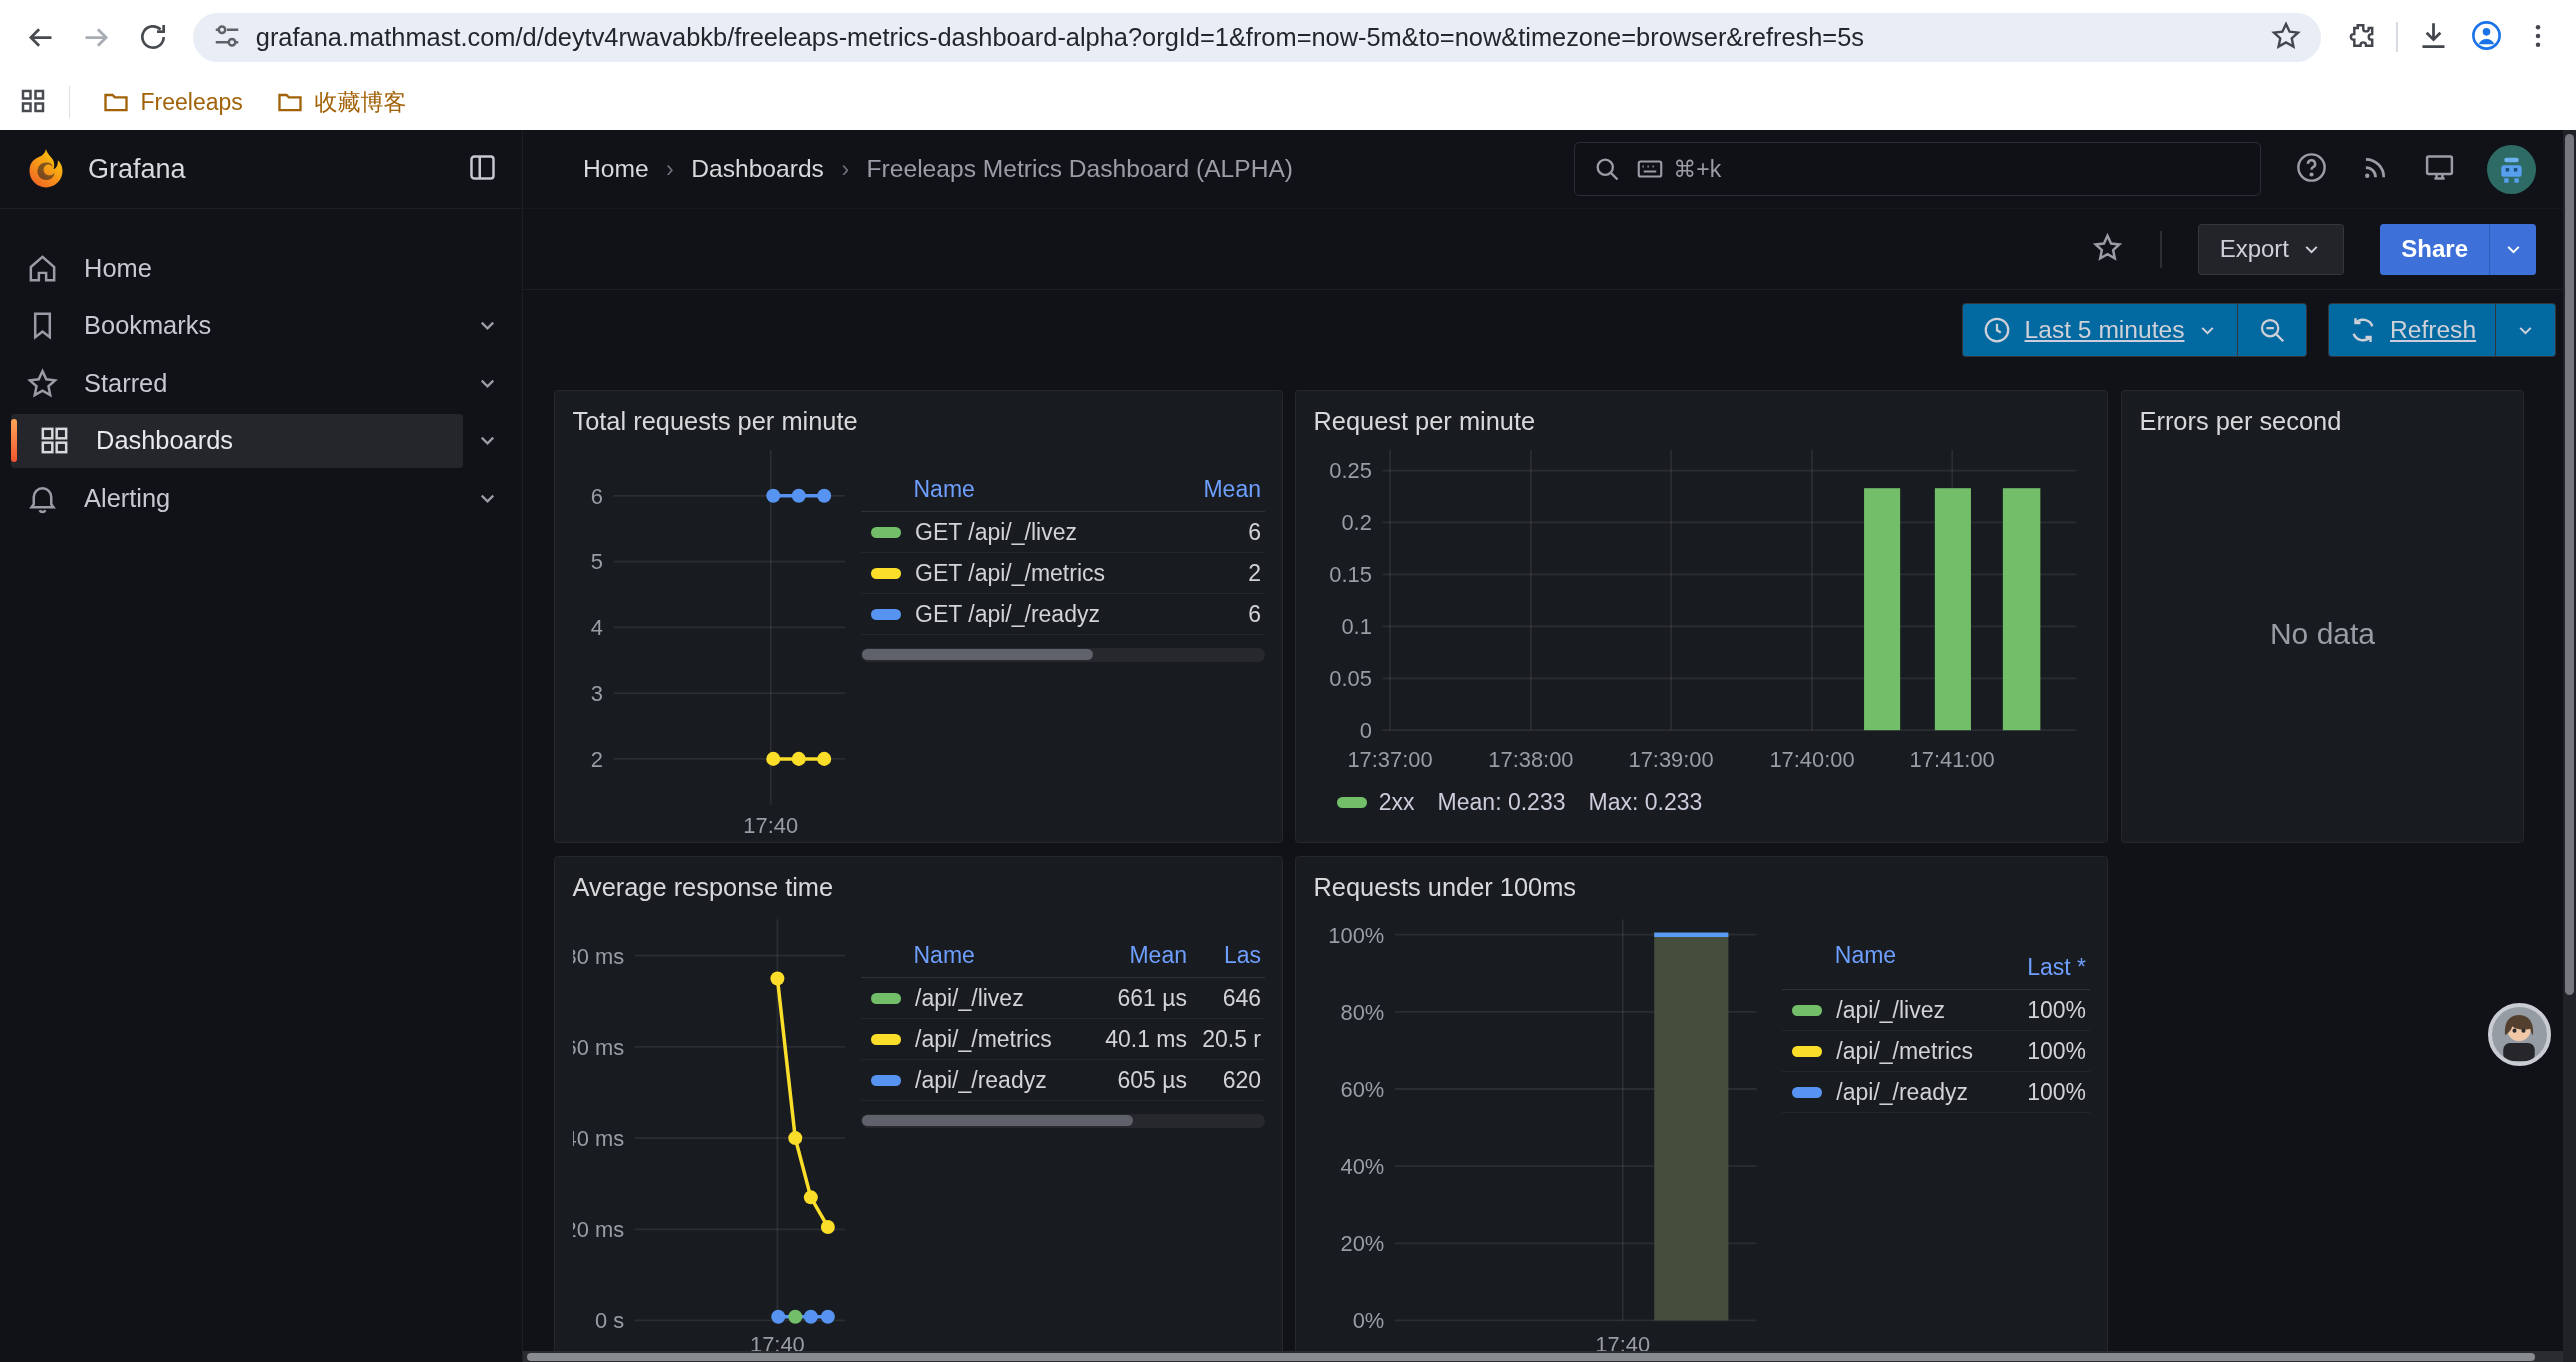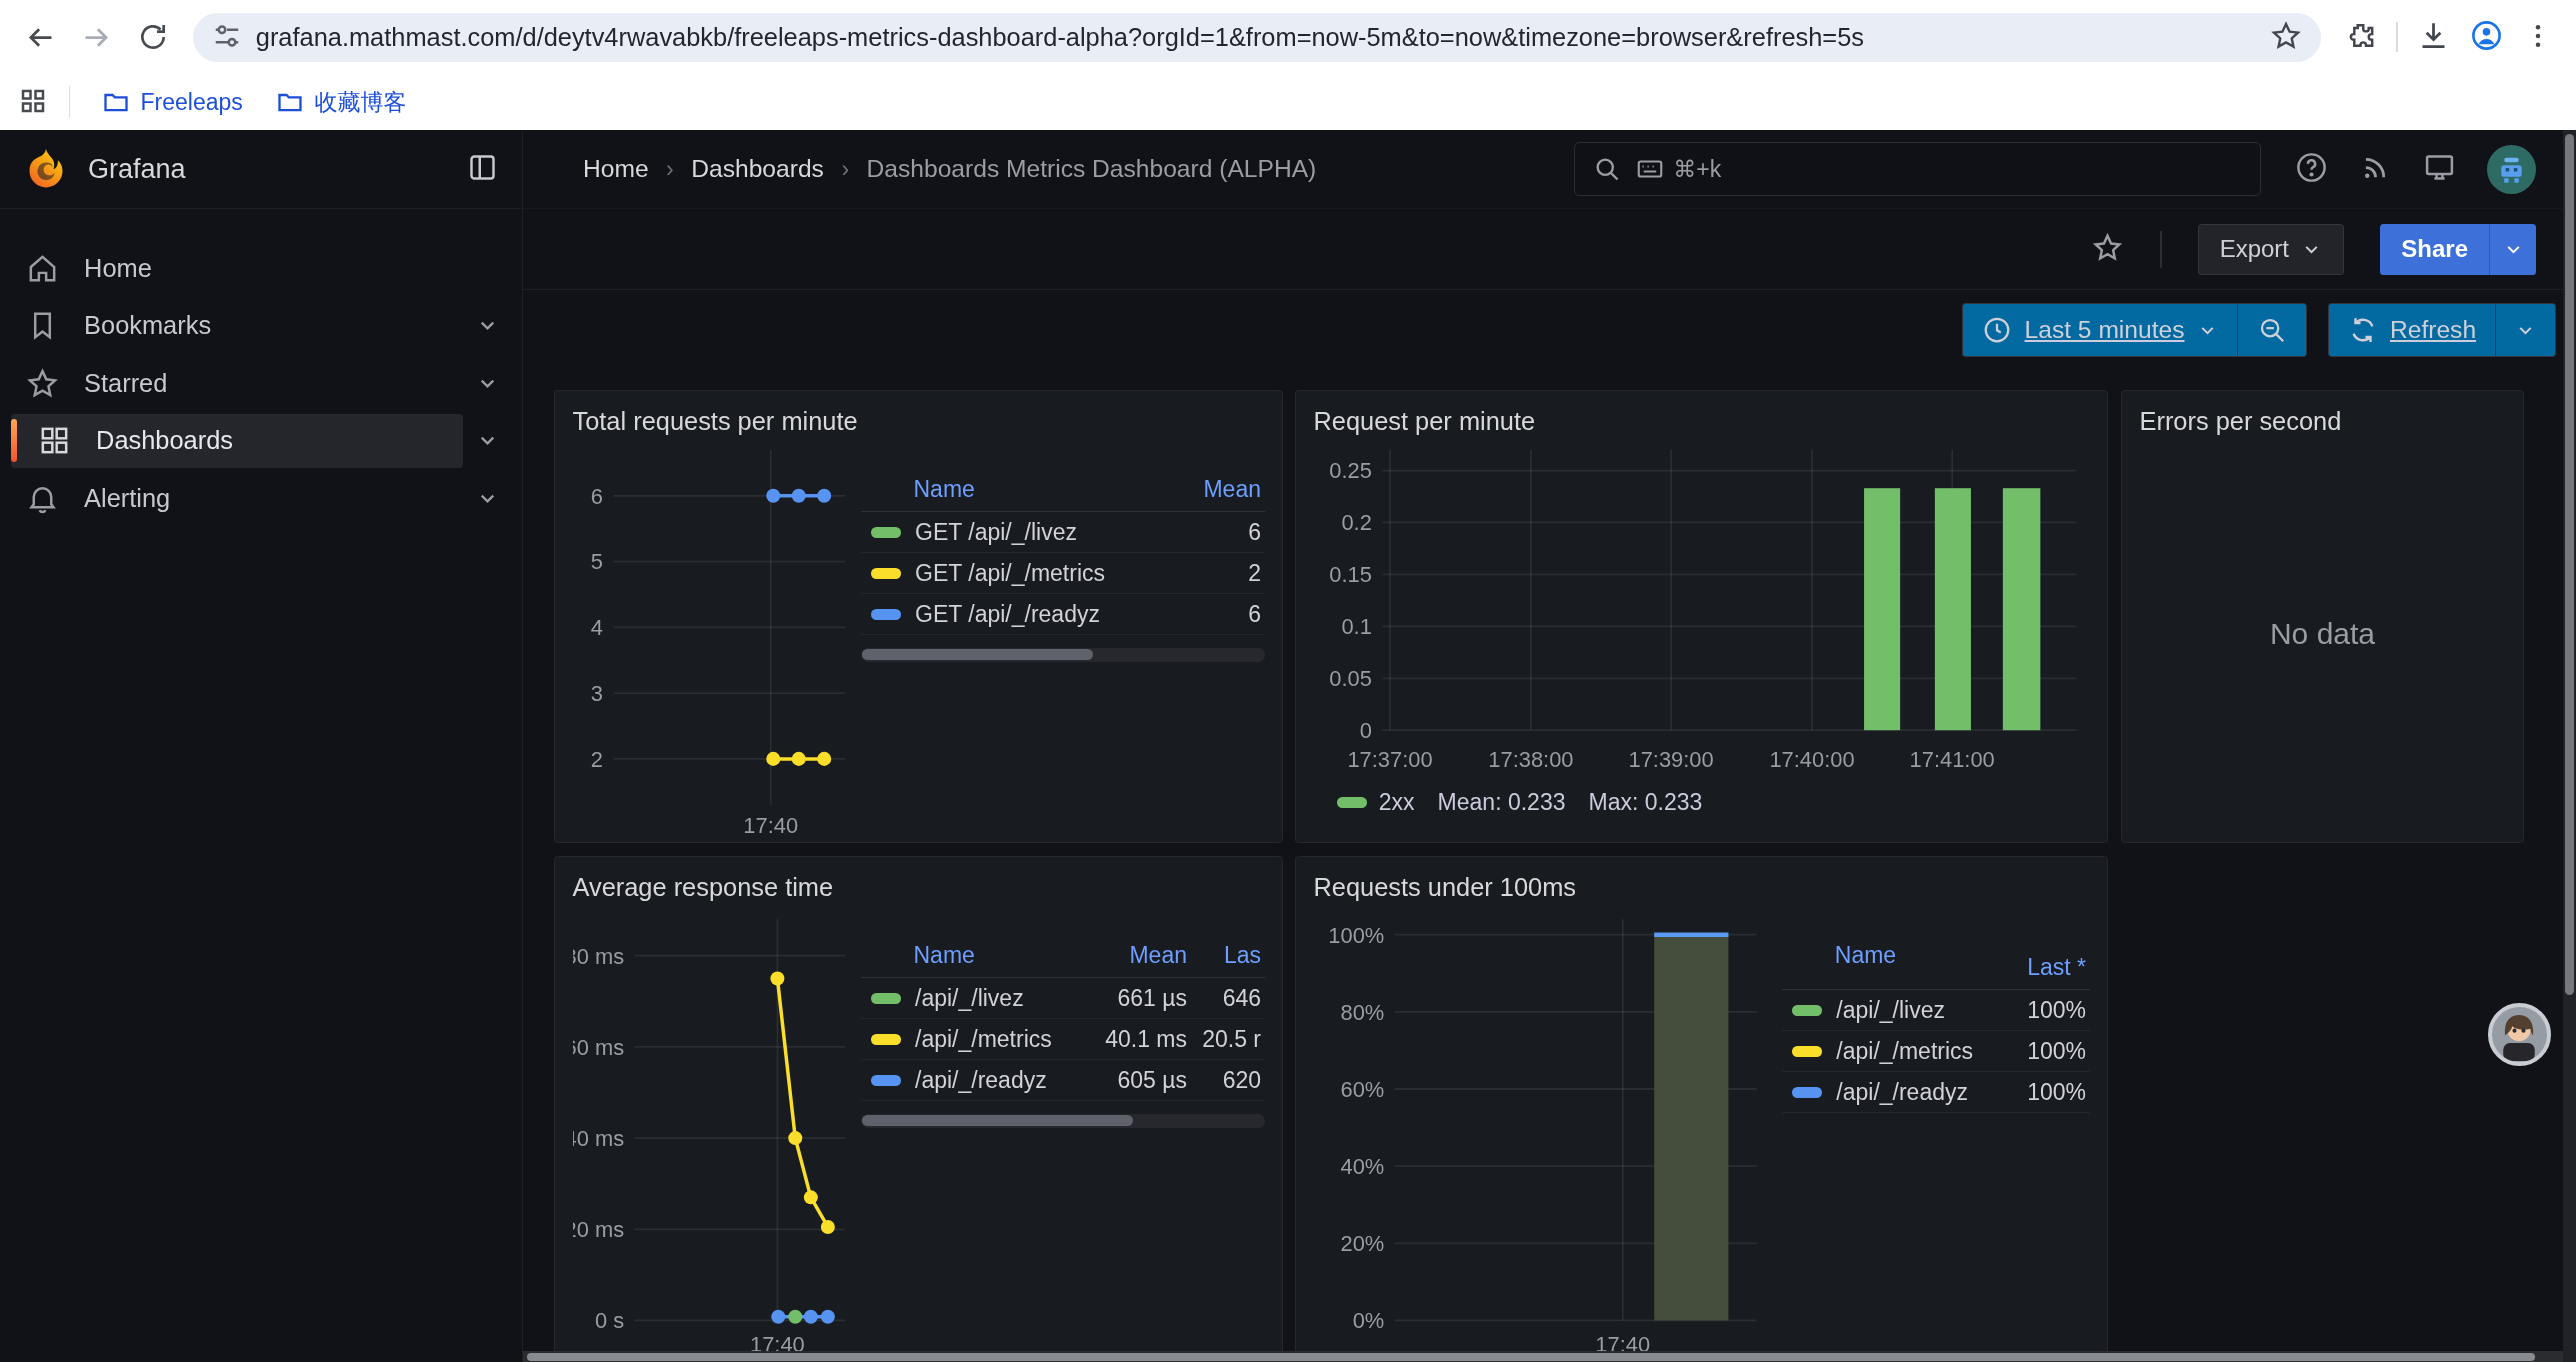--- a/index.html
+++ b/index.html
@@ -10,21 +10,21 @@
   .browser-toolbar { position:absolute; left:0; top:0; width:2576px; height:74px; background:#ffffff; display:flex; align-items:center; padding:0 16px; gap:7px; }
   .nav-btn { width:49px; height:49px; border-radius:50%; display:flex; align-items:center; justify-content:center; color:#474b50; flex:0 0 auto; }
   .nav-btn.disabled { color:#a8adb5; }
   .url-pill { flex:1; height:49px; margin:0 8.8px; background:#e9edf6; border-radius:24.6px; display:flex; align-items:center; padding:0 19px; gap:14px; min-width:0; }
   .url-text { font-size:25.4px; color:#23262b; white-space:nowrap; overflow:hidden; flex:1; }
   .url-star { color:#43474d; margin-left:7px; }
   .toolbar-right { display:flex; align-items:center; gap:19px; padding:0 7px; color:#43474d; }
   .tb-sep { width:1.8px; height:30px; background:#d7dbe2; }
   .bookmarks-bar { position:absolute; left:0; top:74px; width:2576px; height:56px; background:#ffffff; display:flex; align-items:center; padding:0 17.5px; gap:12.3px; color:#474b50; }
   .bm-sep { width:1.8px; height:32px; background:#dadee4; margin:0 8.8px; }
-  .bm-item { display:flex; align-items:center; gap:10.5px; font-size:23px; color:#1d4ed8; padding:5.3px 10.5px; border-radius:7px; }
+  .bm-item { display:flex; align-items:center; gap:10.5px; font-size:23px; color:#a16207; padding:5.3px 10.5px; border-radius:7px; }
 
   
   .sidebar { position:absolute; left:0; top:130px; width:523px; bottom:0; background:#111217; border-right:0.9px solid #1c1e23; }
   .brand-row { height:79px; display:flex; align-items:center; padding:0 23px; border-bottom:0.9px solid #1e2025; }
   .brand-name { font-size:27px; color:#d8d9da; margin-left:19px; flex:1; }
   .nav-list { padding:32px 10.5px 0 10.5px; display:flex; flex-direction:column; gap:3.5px; }
   .nav-row { display:flex; align-items:center; height:54px; }
   .nav-link { flex:1; display:flex; align-items:center; gap:24.6px; height:54px; padding:0 14px; border-radius:3.5px; color:#9a9da6; font-size:25.4px; position:relative; }
   .nav-link .nav-label { color:#c7c8d1; }
   .nav-row.active .nav-link { background:#24262b; }
@@ -266,21 +266,21 @@
   </div>
 </div>
 
 <div class="main">
   <div class="hdr1">
     <div class="crumbs">
       <span class="crumb">Home</span>
       <span class="crumb-sep">›</span>
       <span class="crumb">Dashboards</span>
       <span class="crumb-sep">›</span>
-      <span class="crumb dim">Dashboards Metrics Dashboard (ALPHA)</span>
+      <span class="crumb dim">Freeleaps Metrics Dashboard (ALPHA)</span>
     </div>
     <div class="searchbox">
       <svg width="28" height="28" viewBox="0 0 24 24" fill="none" stroke="currentColor" stroke-width="2">
           <circle cx="10.5" cy="10.5" r="6.5"></circle>
           <path d="M15.5 15.5L21 21"></path>
         </svg>
       <span class="kbd-hint">
         <svg width="30" height="30" viewBox="0 0 24 24" fill="none" stroke="currentColor" stroke-width="1.7">
             <rect x="3" y="6" width="18" height="12" rx="1.5"></rect>
             <path d="M6 10h1M10 10h1M14 10h1M18 10h0M7 14h10"></path>

